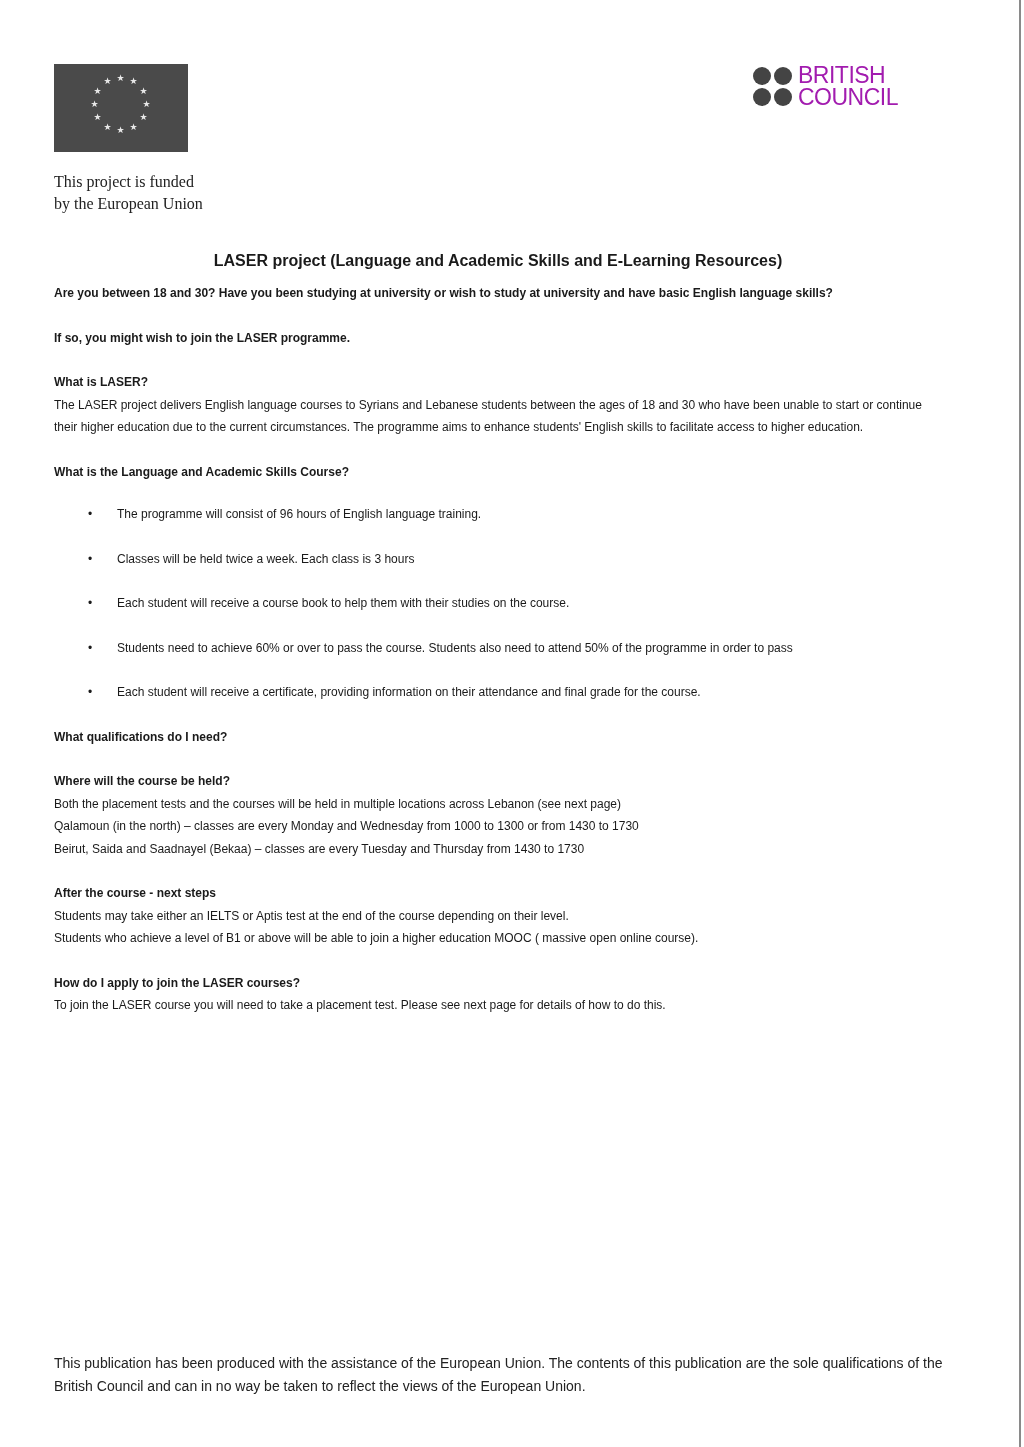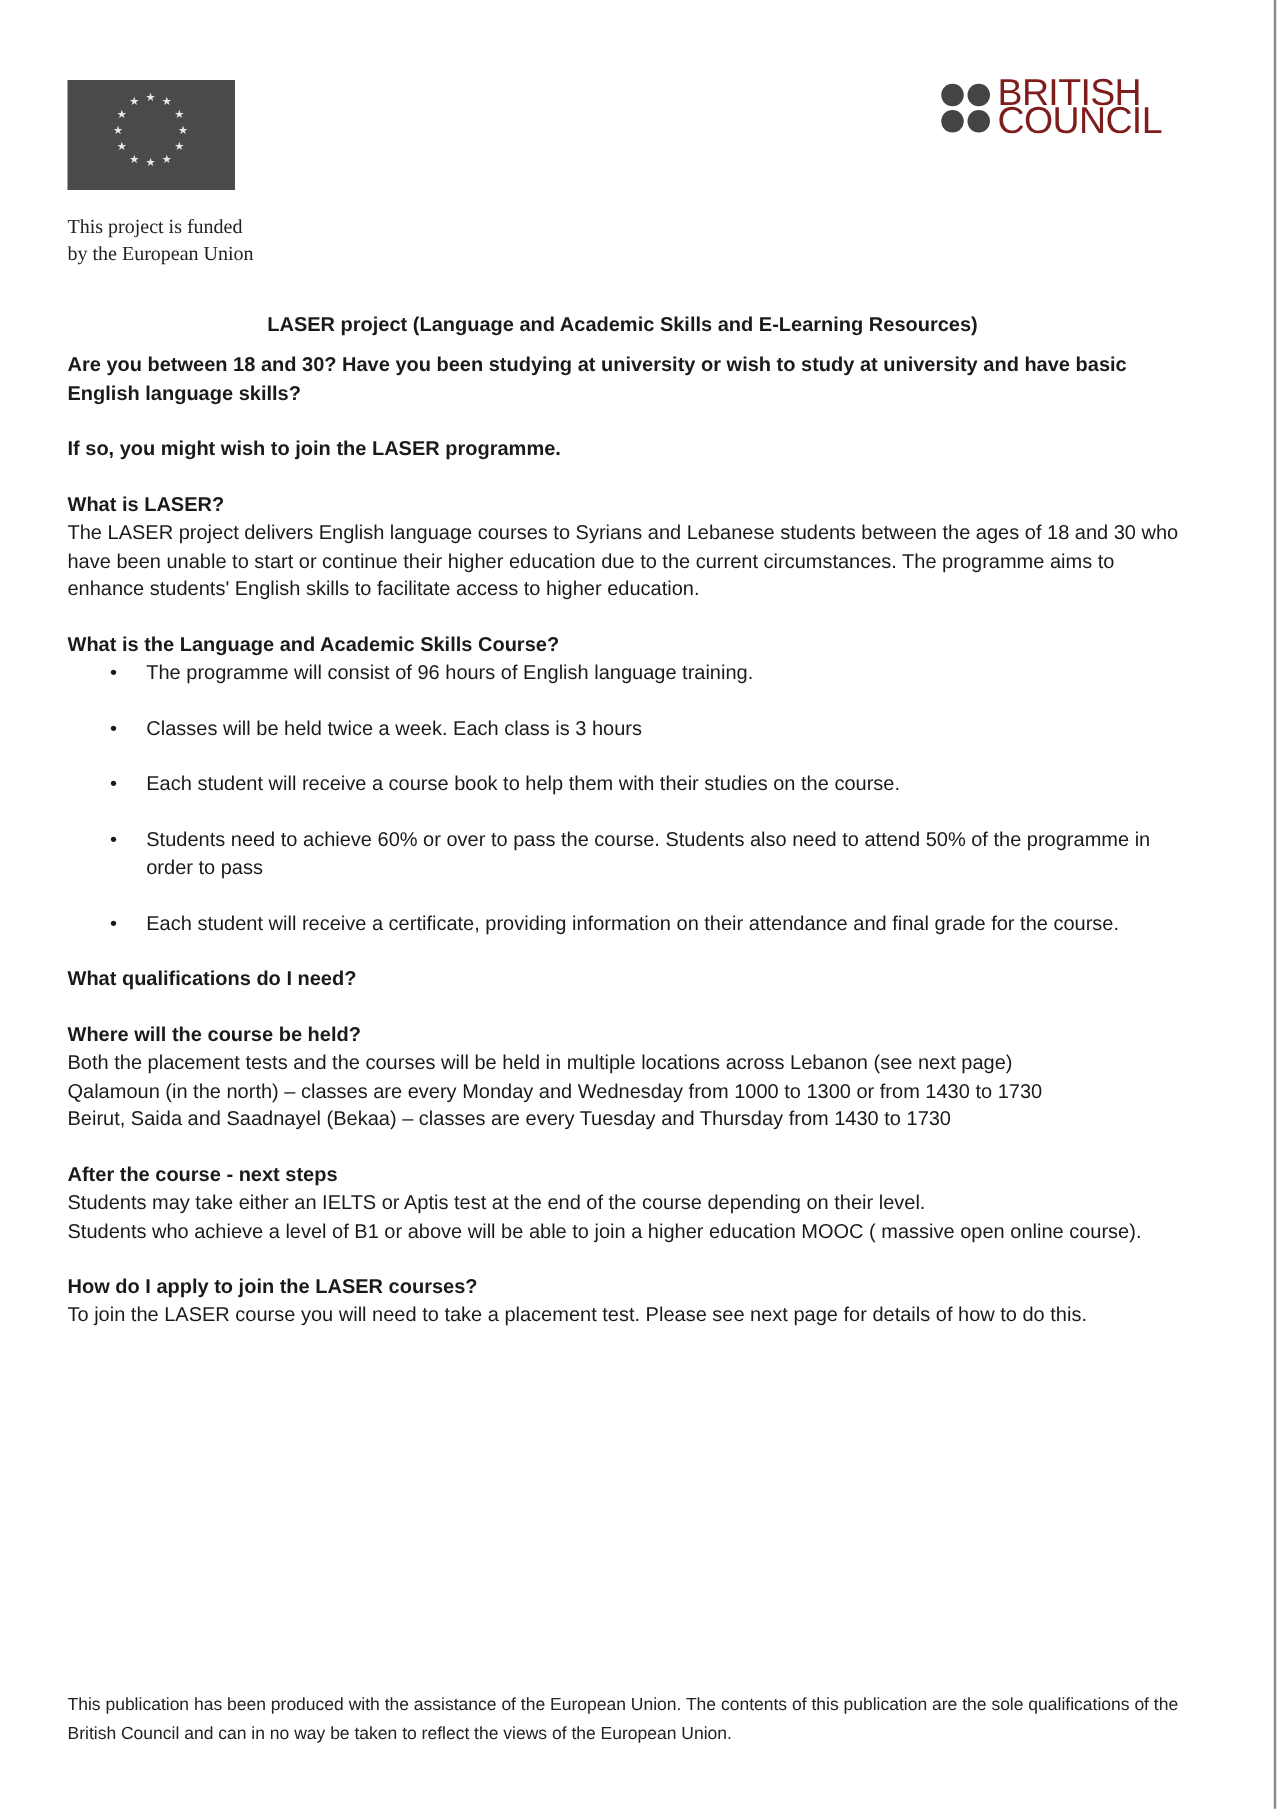--- a/index.html
+++ b/index.html
@@ -8,29 +8,29 @@
     background: #ffffff; color: #1a1a1a;
     font-family: "Liberation Sans", sans-serif;
   }
   .edge-line { position: absolute; top: 0; right: 3px; width: 2px; height: 1447px; background: #8a8a8a; }
   .eu-flag { position: absolute; left: 54px; top: 64px; width: 134px; height: 88px; background: #4a4a4a; }
   .eu-flag .star { position: absolute; color: #e8e8e8; font-size: 9px; line-height: 9px; width: 9px; text-align: center; }
   .funded { position: absolute; left: 54px; top: 171px; font-size: 16px; line-height: 22px; color: #222; font-family: Liberation Serif, serif; }
   .bc-logo { position: absolute; left: 753px; top: 64px; display: flex; align-items: center; }
   .bc-dots { display: grid; grid-template-columns: 18px 18px; grid-gap: 3px; margin-right: 6px; }
   .bc-dots span { width: 18px; height: 18px; border-radius: 50%; background: #444; display: block; }
-  .bc-text { font-size: 30px; line-height: 22px; color: #7f1d1d; letter-spacing: -0.5px; }
+  .bc-text { font-size: 23px; line-height: 22px; color: #a21caf; letter-spacing: -0.5px; }
   .title { position: absolute; left: 0; width: 996px; top: 236px; text-align: center; font-size: 16px; font-weight: bold; margin-top: 16px; }
-  .content { position: absolute; left: 54px; top: 282px; width: 890px; font-size: 16px; line-height: 22.5px; }
+  .content { position: absolute; left: 54px; top: 282px; width: 890px; font-size: 12px; line-height: 22.5px; }
   .lead { font-weight: bold; margin: 0 0 22px 0; }
   .sec { margin: 0 0 22px 0; }
   .h { font-weight: bold; }
   p { margin: 0; }
   ul { margin: 0; padding: 0 0 0 63px; list-style: none; }
-  ul li { position: relative; }
+  ul li { position: relative; margin-top: 20px; }
   ul li::before { content: "\2022"; position: absolute; left: -29px; top: 0; }
   ul.spaced li { margin-bottom: 22px; }
   ul.spaced li:last-child { margin-bottom: 0; }
   .footer { position: absolute; left: 54px; top: 1352px; width: 900px; font-size: 14px; line-height: 23px; color: #222; }
 </style>
 </head>
 <body>
 
 <div class="edge-line"></div>
 

